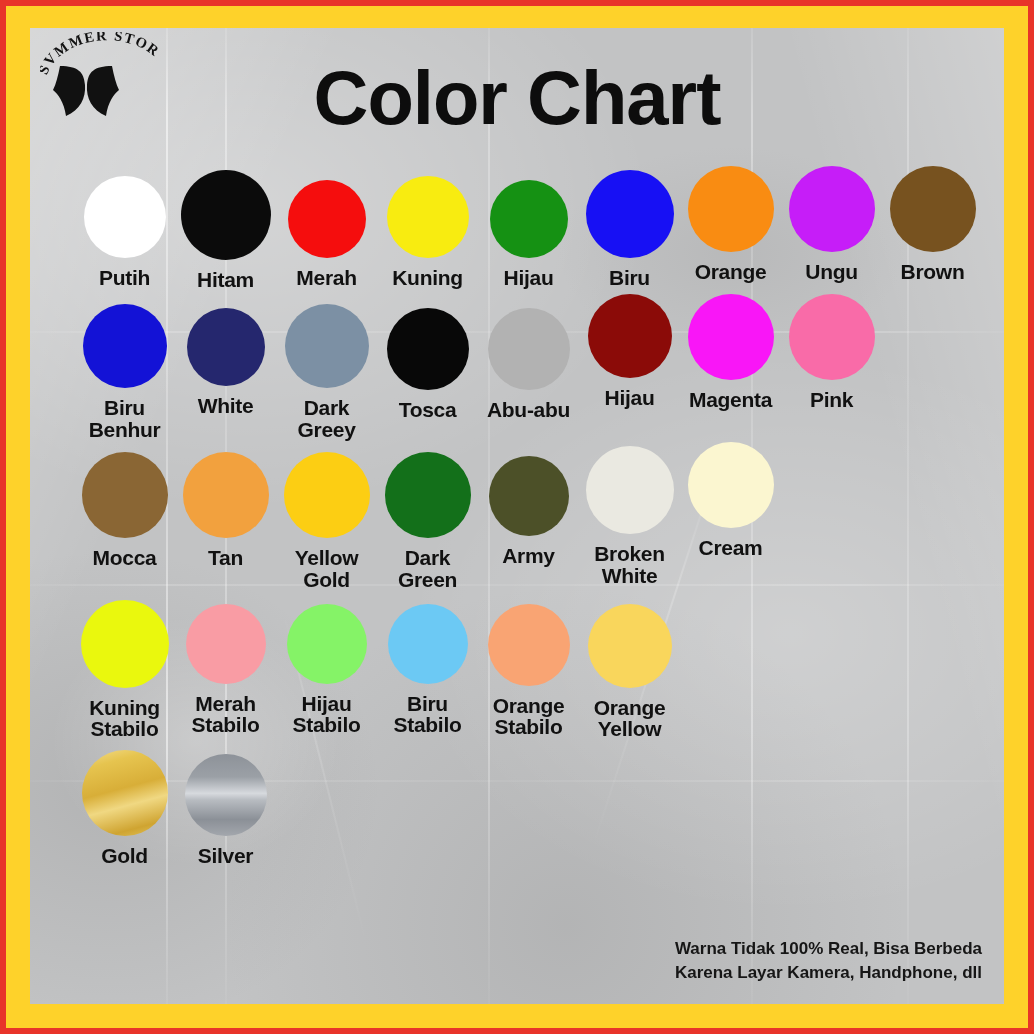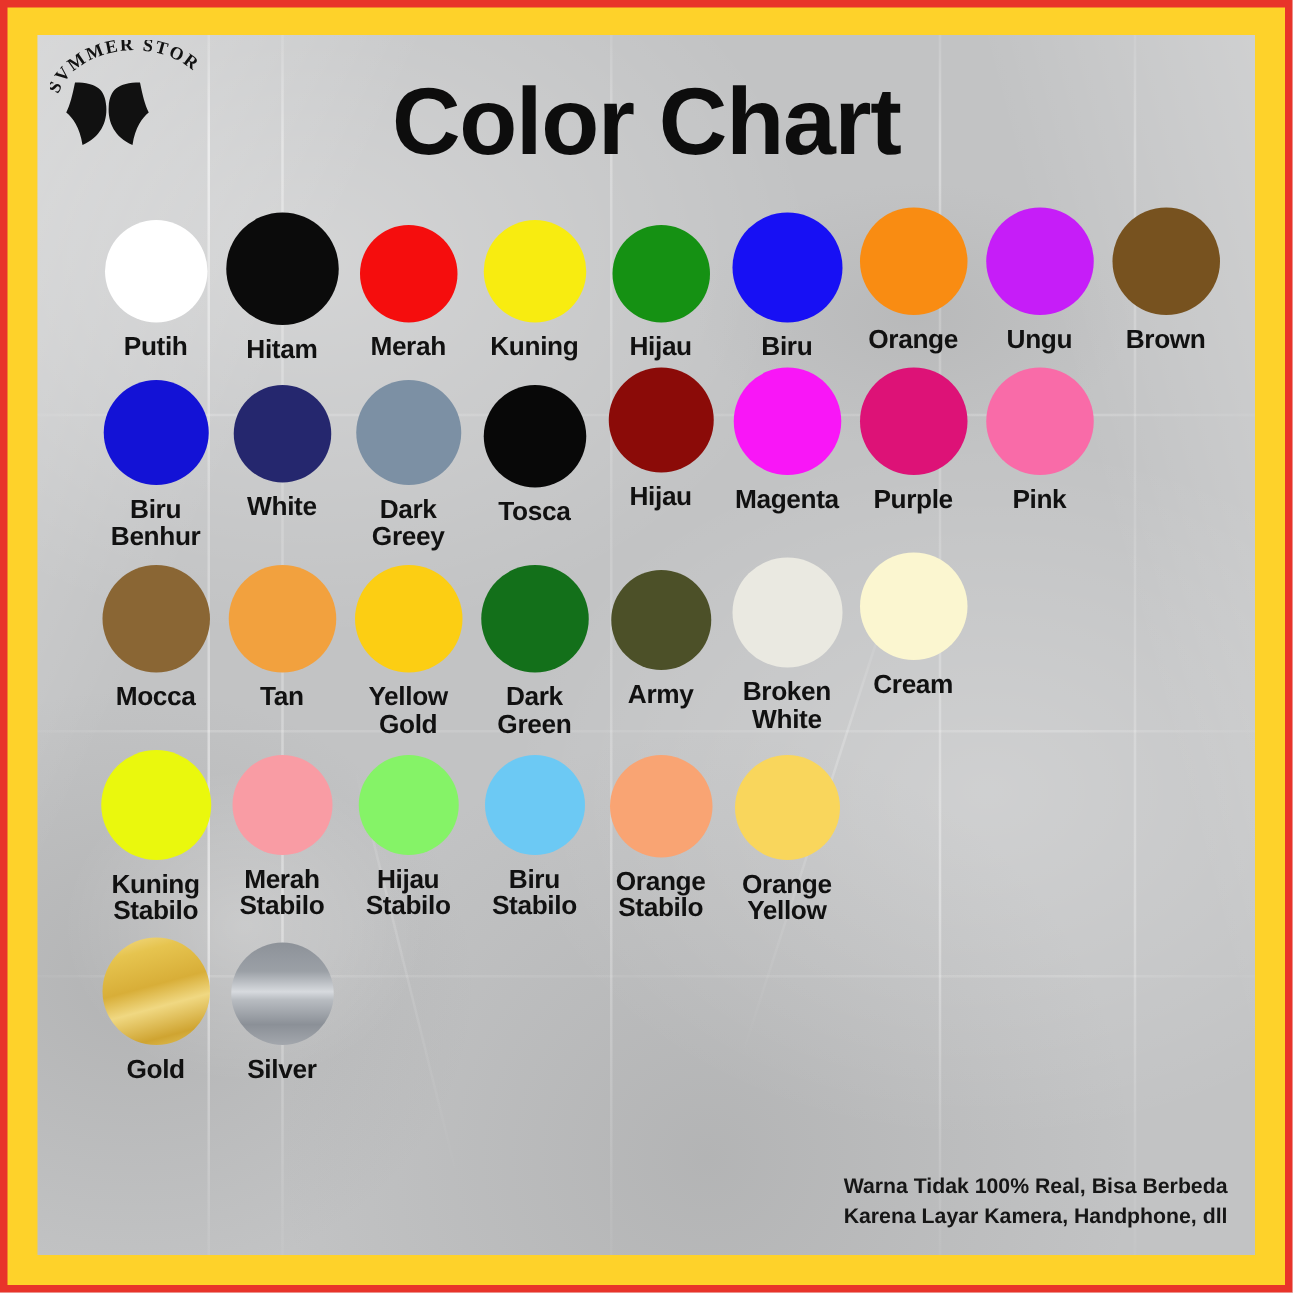--- a/index.html
+++ b/index.html
@@ -286,30 +286,30 @@
           <div class="swatch">
             <div class="dot" style="background:#7c90a4;width:84px;height:84px;"></div>
             <div class="swatch-label">Dark
 Greey</div>
           </div>
           <div class="swatch">
             <div class="dot nudge-dn-4" style="background:#080808;width:82px;height:82px;"></div>
             <div class="swatch-label">Tosca</div>
           </div>
           <div class="swatch">
+            <div class="dot nudge-dn-4" style="background:#b2b2b2;width:82px;height:82px;"></div>
+            <div class="swatch-label">Abu-abu</div>
+          </div>
+          <div class="swatch">
             <div class="dot nudge-up-10" style="background:#8b0b08;width:84px;height:84px;"></div>
             <div class="swatch-label">Hijau</div>
           </div>
           <div class="swatch">
             <div class="dot nudge-up-10" style="background:#f916f7;width:86px;height:86px;"></div>
             <div class="swatch-label">Magenta</div>
-          </div>
-          <div class="swatch">
-            <div class="dot nudge-up-10" style="background:#dd1277;width:86px;height:86px;"></div>
-            <div class="swatch-label">Purple</div>
           </div>
           <div class="swatch">
             <div class="dot nudge-up-10" style="background:#f96ba8;width:86px;height:86px;"></div>
             <div class="swatch-label">Pink</div>
           </div>
         </div>
 
         <div class="swatch-row row-3">
           <div class="swatch">
             <div class="dot" style="background:#8a6634;width:86px;height:86px;"></div>

